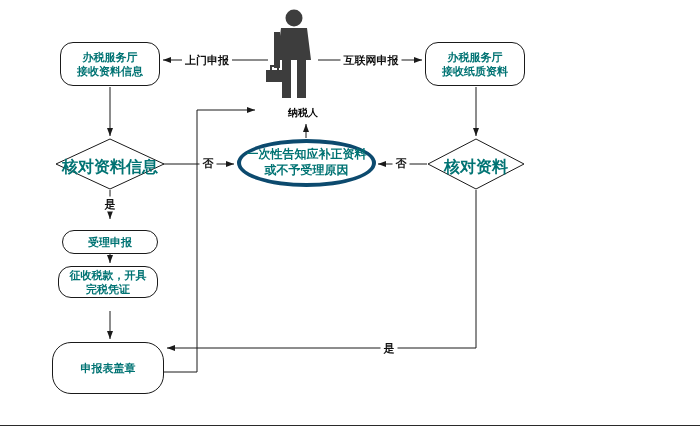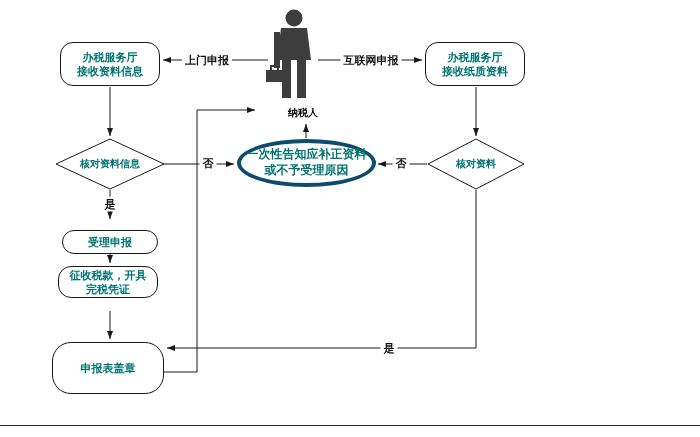--- a/index.html
+++ b/index.html
@@ -7,21 +7,21 @@
   body { font-family:"Liberation Sans", sans-serif; }
   .canvas { position:relative; width:700px; height:437px; background:#ffffff; overflow:hidden; }
   .wires { position:absolute; left:0; top:0; width:700px; height:437px; }
   .node {
     position:absolute; display:flex; flex-direction:column; align-items:center; justify-content:center;
     text-align:center; font-size:11px; font-weight:bold; line-height:1.3; color:#007373; background:#fff;border-radius:13px;
   }
   .box { border:1px solid #1a1a1a; }
   .ellipse { border:4px solid #0c4a6e; border-radius:50%; font-size:12px; }
   .stadium { border:1px solid #1a1a1a; border-radius:19px; }
-  .dtext { position:absolute; text-align:center; font-size:10px; font-weight:bold; color:#007373; }
+  .dtext { position:absolute; text-align:center; font-size:16px; font-weight:bold; color:#007373; }
   .elabel {
     position:absolute; transform:translate(-50%,-50%); background:#fff; padding:0 3px;
     font-size:11px; font-weight:bold; color:#111111; white-space:nowrap;
   }
   .taxpayer-label { font-size:10px; color:#000; }
   .page-line { position:absolute; left:0; top:425px; width:700px; height:1px; background:#2a2a2a; }
 </style>
 </head>
 <body>
 

